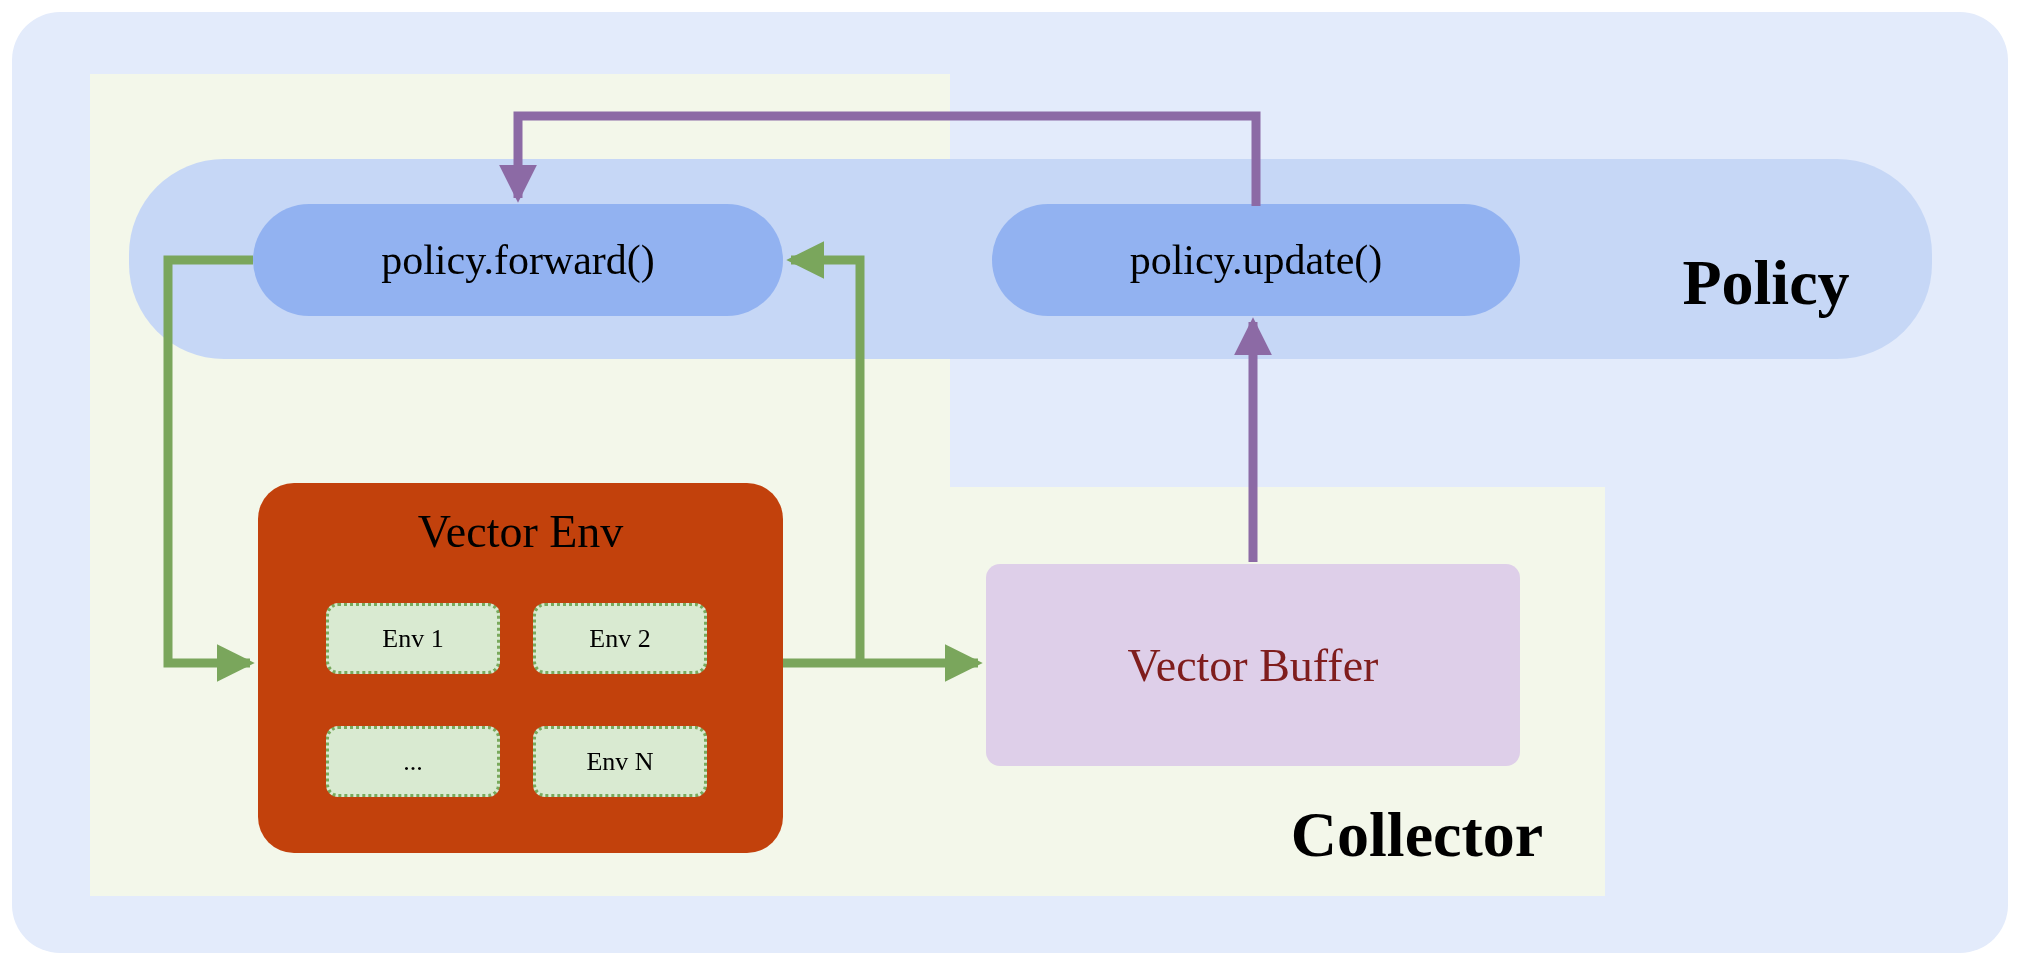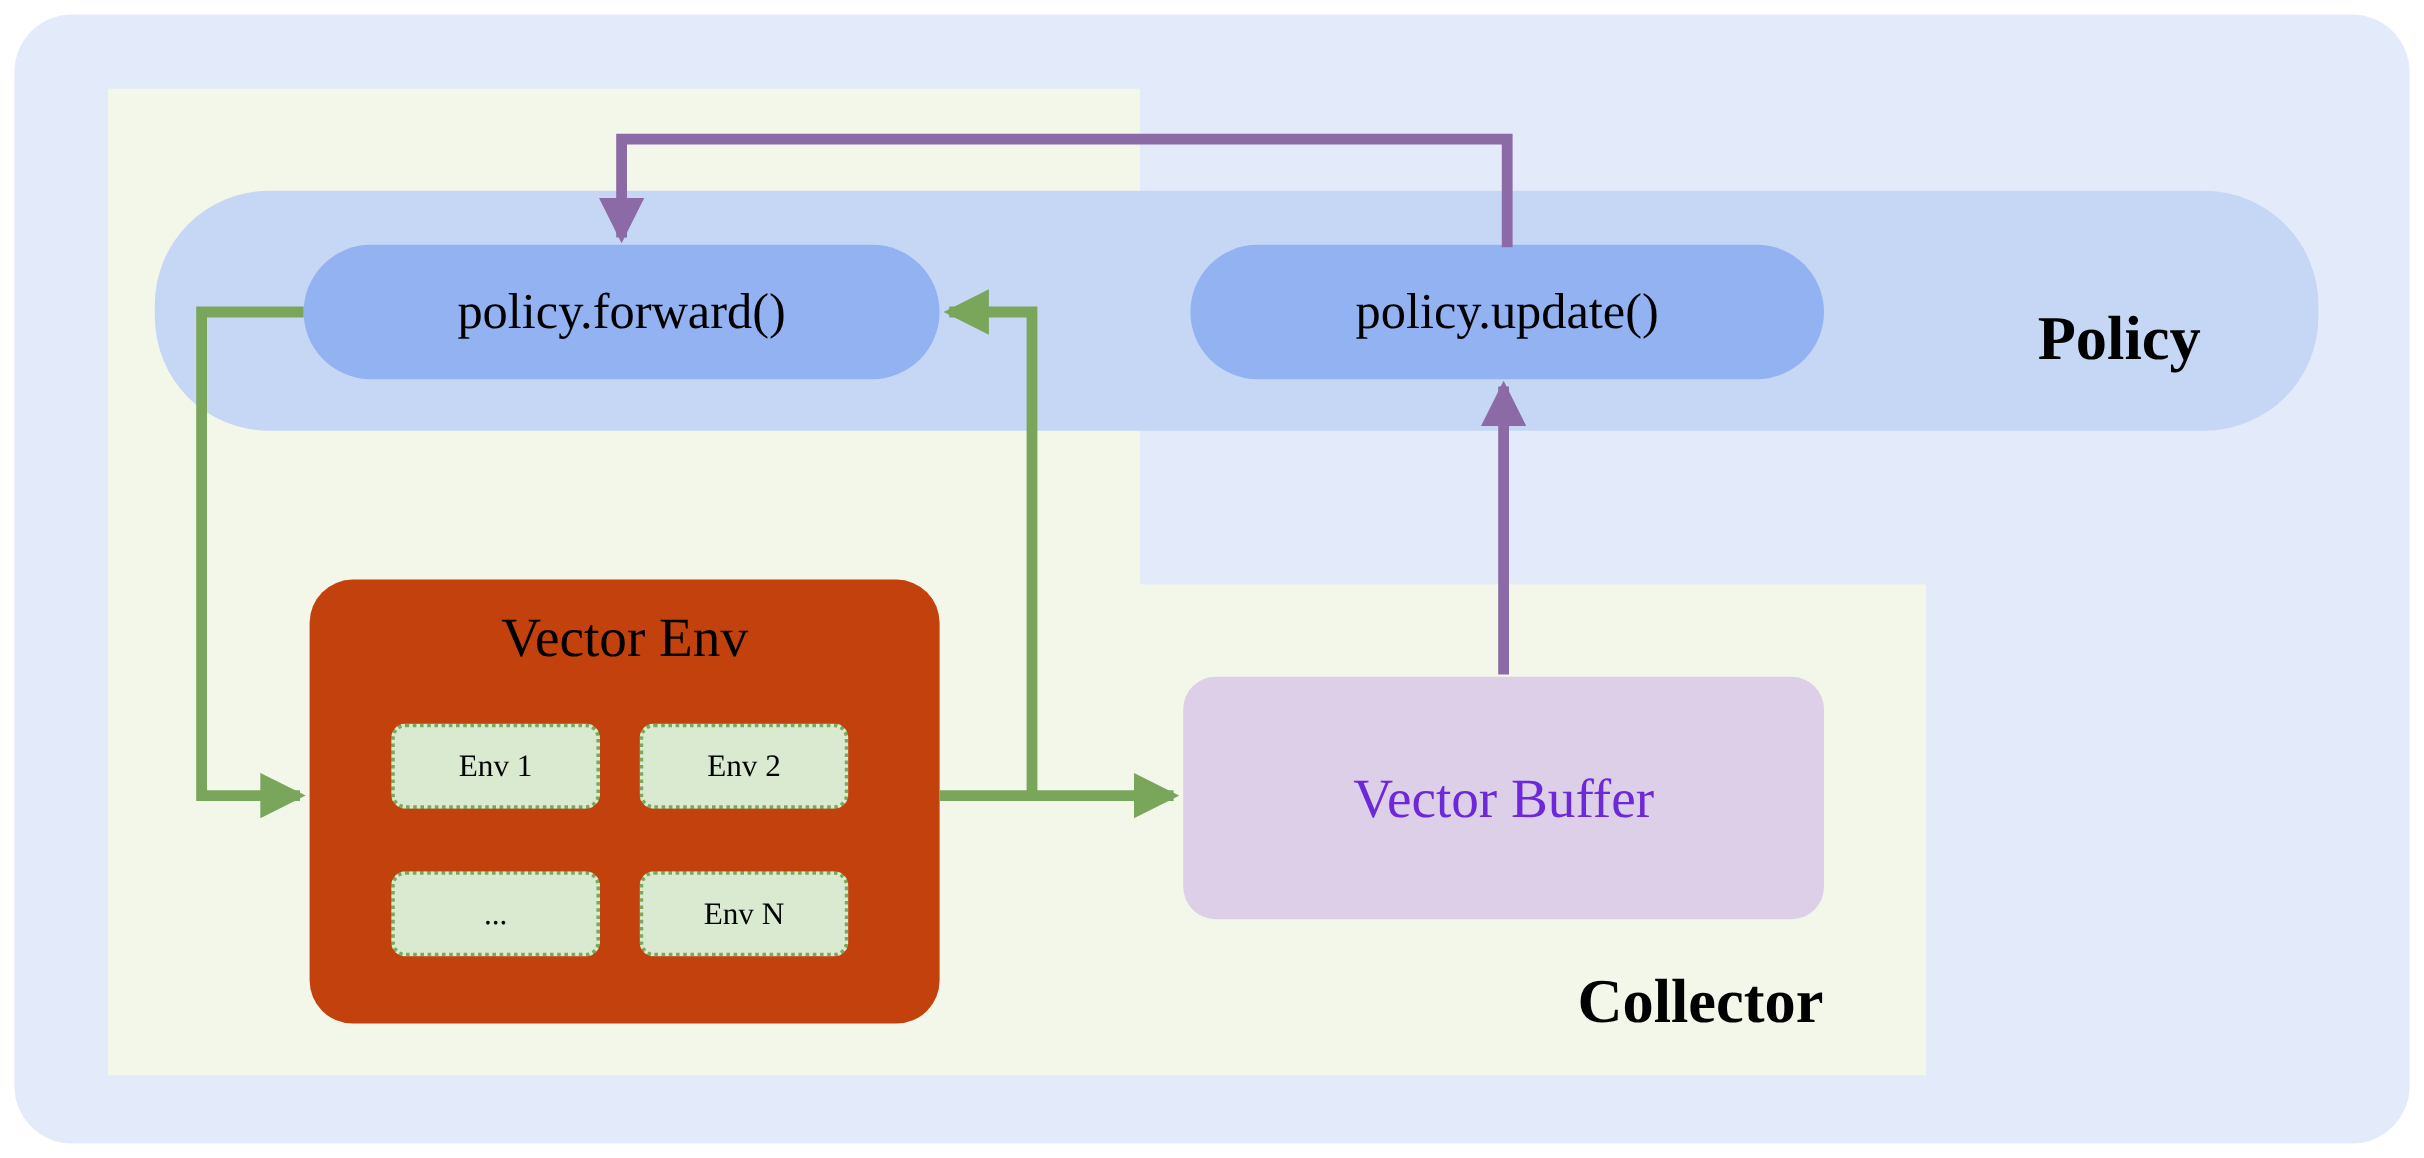--- a/index.html
+++ b/index.html
@@ -88,32 +88,32 @@
   .env-1 { left: 68px;  top: 120px; }
   .env-2 { left: 275px; top: 120px; }
   .env-dots { left: 68px;  top: 243px; }
   .env-n { left: 275px; top: 243px; }
 
   
   .vector-buffer {
     left: 986px; top: 564px;
     width: 534px; height: 202px;
     background: #decfe9;
-    border-radius: 27px;
+    border-radius: 14px;
     display: flex;
     align-items: center;
     justify-content: center;
     font-size: 46px;
-    color: #6d28d9;
+    color: #7f1d1d;
   }
 
   
   .region-label {
     transform: translate(-50%, -50%);
-    font-size: 52px;
+    font-size: 64px;
     font-weight: 700;
     color: #000000;
     white-space: nowrap;
   }
   .label-policy    { left: 1766px; top: 283px; }
   .label-collector { left: 1417px; top: 835px; }
   .label-trainer   { left: 1806px; top: 835px; }
 
   
   #arrows {

